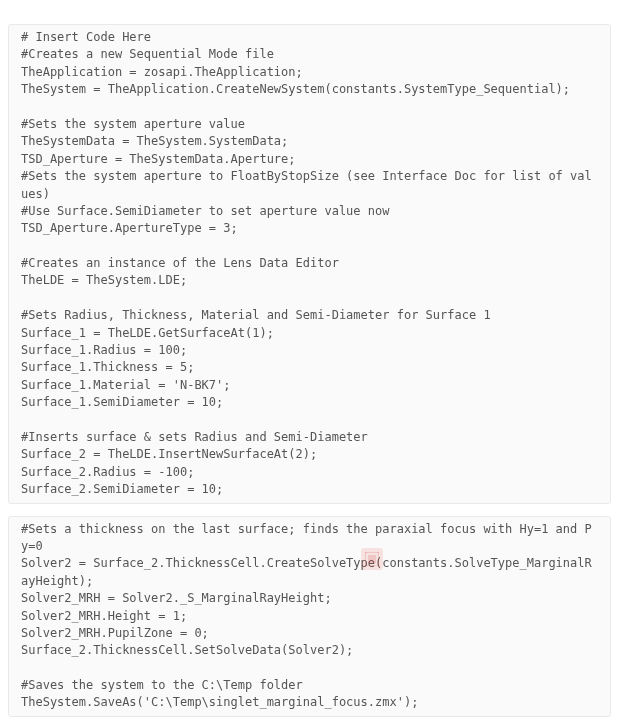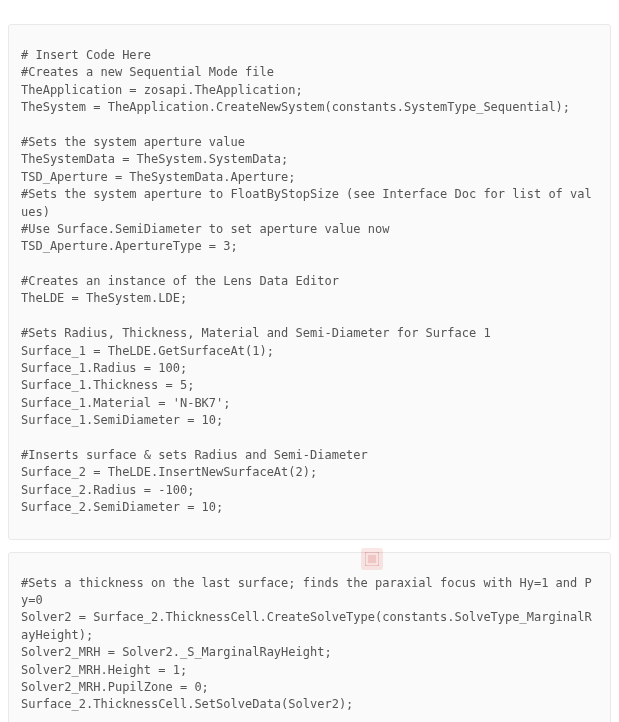--- a/index.html
+++ b/index.html
@@ -11,21 +11,21 @@
   .page {
     width: 619px;
     box-sizing: border-box;
     padding: 12px 8px;
     background: #ffffff;
   }
   .code-block {
     background: #fafafa;
     border: 1px solid #e9e9e9;
     border-radius: 3px;
-    padding: 22px 12px;
+    padding: 4px 12px;
     box-sizing: border-box;
     width: 100%;
     white-space: pre-wrap;
     word-break: break-all;
     font-size: 12px;
     line-height: 1.45;
     color: #555;
     margin-bottom: 8px;
   }
   .code-block:last-child {

